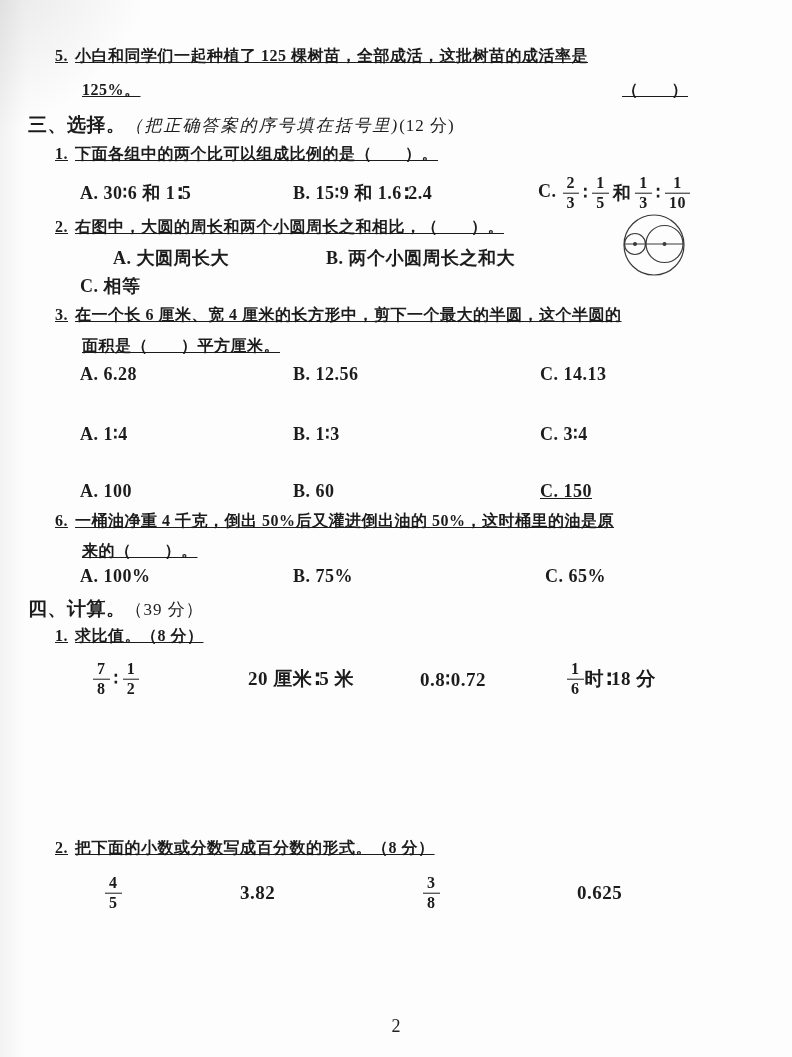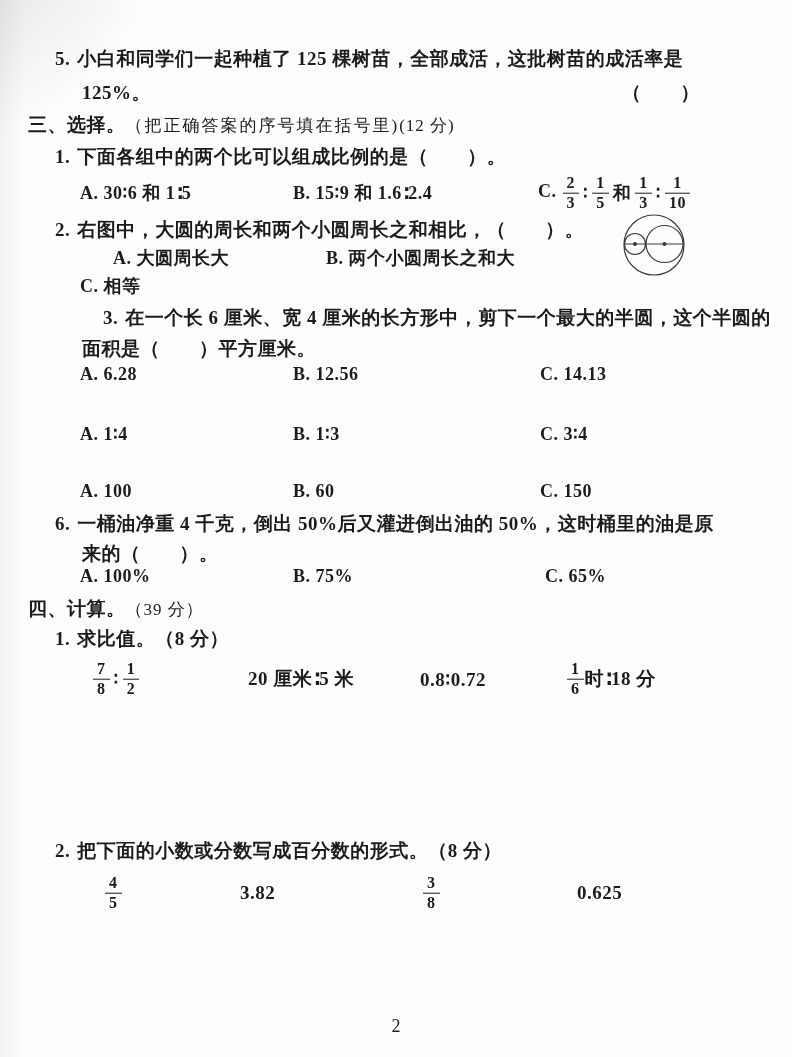--- a/index.html
+++ b/index.html
@@ -10,23 +10,23 @@
   }
   .page{
     position:relative;width:792px;height:1057px;overflow:hidden;
     color:#1c1c1c;
     background:
       radial-gradient(circle at -50px -70px, rgba(0,0,0,0.13), rgba(0,0,0,0) 210px),
       linear-gradient(90deg, rgba(0,0,0,0.045), rgba(0,0,0,0) 26px),
       #fdfdfd;
   }
   .row{position:absolute;white-space:nowrap;}
-  .qline{font-size:19px;font-weight:700;letter-spacing:0.5px;}
+  .qline{font-size:16px;font-weight:700;letter-spacing:0.5px;text-decoration:underline;}
   .qnum{font-weight:700;margin-right:7px;}
-  .kai{font-weight:400;font-size:17px;letter-spacing:2px;}
+  .kai{font-weight:400;font-size:17px;letter-spacing:2px;font-style:italic;}
   .pts{font-weight:400;font-size:17px;letter-spacing:1px;}
   .heading{font-size:19px;font-weight:700;letter-spacing:0.5px;}
   .optrow{position:absolute;left:0;right:0;}
   .opt{position:absolute;font-size:18px;font-weight:700;letter-spacing:0.5px;top:50%;transform:translateY(-50%);white-space:nowrap;}
   .flat .opt{top:0;transform:none;}
   .frac{display:inline-flex;flex-direction:column;align-items:center;vertical-align:middle;line-height:1.05;font-size:16px;font-weight:700;margin:0 1px;}
   .frac .fn{padding:0 4px 1px;}
   .frac .fd{border-top:1.4px solid #1c1c1c;padding:1px 4px 0;}
   .sep{vertical-align:middle;font-weight:700;font-size:18px;margin:0 3px;}
   .calcitem{position:absolute;top:50%;transform:translateY(-50%);font-size:19px;font-weight:700;letter-spacing:0.5px;white-space:nowrap;}
@@ -91,42 +91,42 @@
     <svg width="76" height="76" viewBox="0 0 76 76" fill="none" stroke="#3a3a3a" stroke-width="1.2">
       <circle cx="38" cy="38" r="30"></circle>
       <circle cx="19" cy="37" r="10.5"></circle>
       <circle cx="48.5" cy="37" r="18.5"></circle>
       <line x1="8" y1="37" x2="68" y2="37"></line>
       <circle cx="19" cy="37" r="1.4" fill="#3a3a3a"></circle>
       <circle cx="48.5" cy="37" r="1.4" fill="#3a3a3a"></circle>
     </svg>
   </div>
 
-  <div class="row qline" style="top:305px;left:55px;margin-left:48px;">
+  <div class="row qline" style="top:305px;left:55px;">
     <span class="qnum">3.</span><span>在一个长 6 厘米、宽 4 厘米的长方形中，剪下一个最大的半圆，这个半圆的</span>
   </div>
   <div class="row qline" style="top:336px;left:82px;">
     <span>面积是（　　）平方厘米。</span>
   </div>
   <div class="optrow flat" style="top:364px;height:24px;">
     <span class="opt" style="left:80px;">A. 6.28</span>
     <span class="opt" style="left:293px;">B. 12.56</span>
     <span class="opt" style="left:540px;">C. 14.13</span>
   </div>
 
   <div class="optrow flat" style="top:423px;height:24px;">
     <span class="opt" style="left:80px;">A. 1∶4</span>
     <span class="opt" style="left:293px;">B. 1∶3</span>
     <span class="opt" style="left:540px;">C. 3∶4</span>
   </div>
 
   <div class="optrow flat" style="top:481px;height:24px;padding-left:32px;">
     <span class="opt" style="left:80px;">A. 100</span>
     <span class="opt" style="left:293px;">B. 60</span>
-    <span class="opt" style="left:540px;">C. 150</span>
+    <span class="opt" style="left:540px;text-decoration:underline;">C. 150</span>
   </div>
 
   <div class="row qline" style="top:511px;left:55px;">
     <span class="qnum">6.</span><span>一桶油净重 4 千克，倒出 50%后又灌进倒出油的 50%，这时桶里的油是原</span>
   </div>
   <div class="row qline" style="top:541px;left:82px;">
     <span>来的（　　）。</span>
   </div>
   <div class="optrow flat" style="top:566px;height:24px;">
     <span class="opt" style="left:80px;">A. 100%</span>

